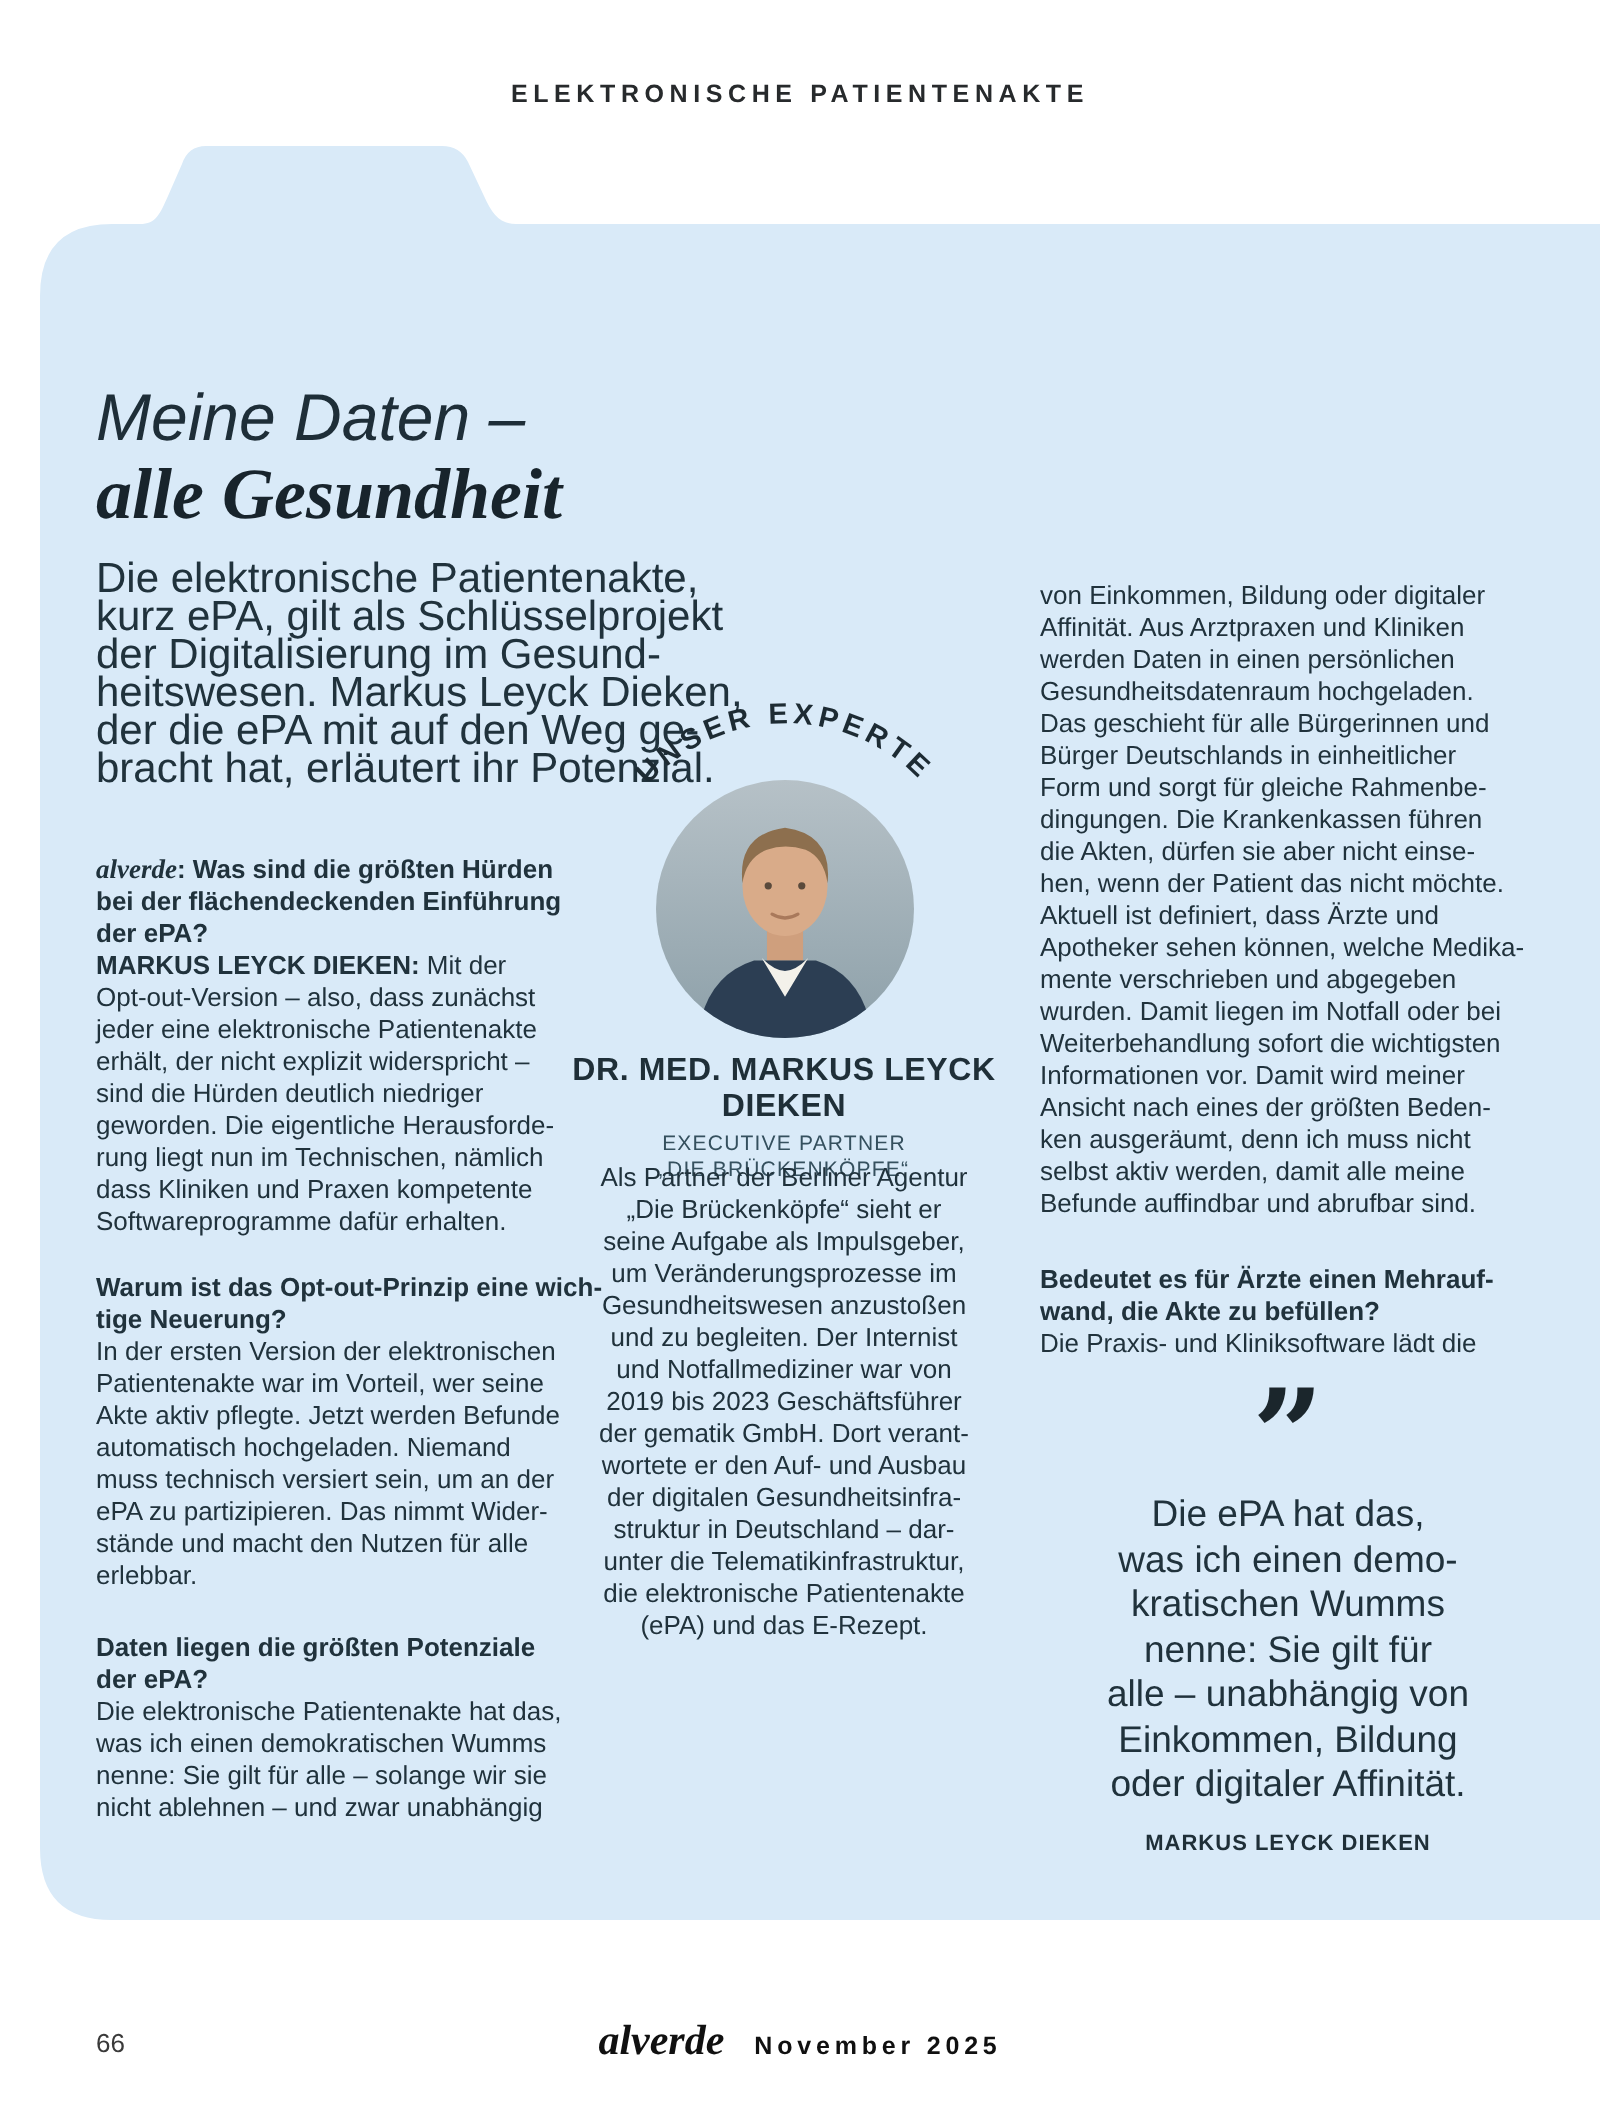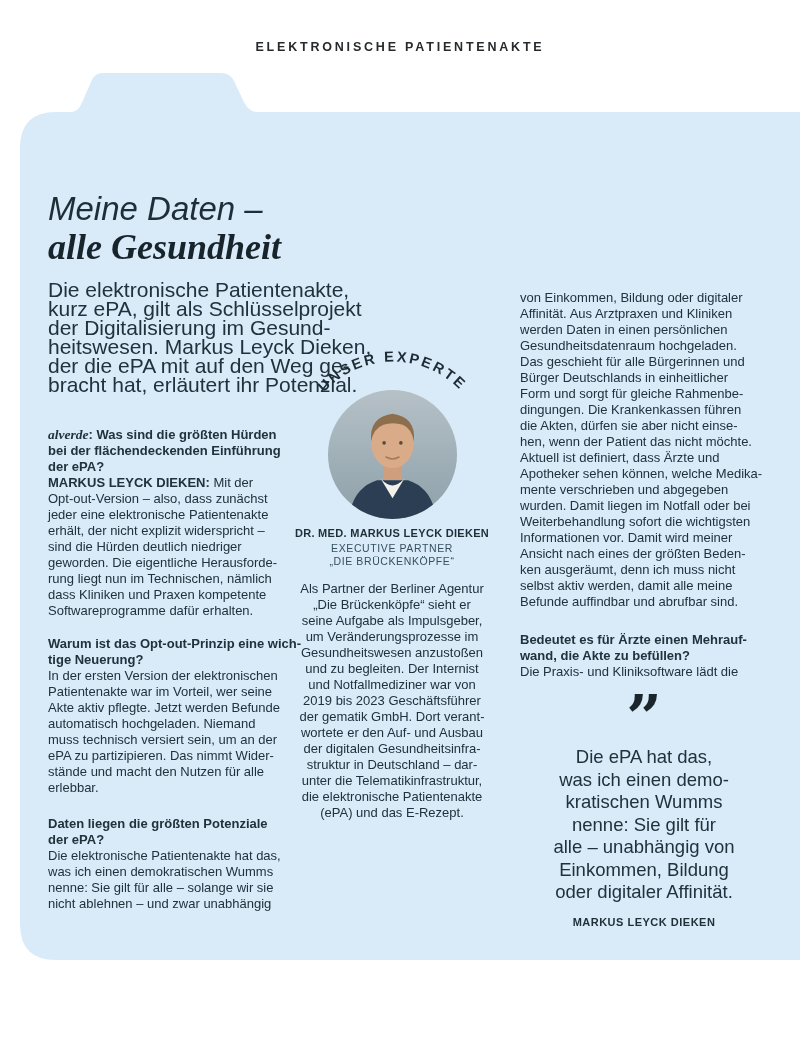--- a/index.html
+++ b/index.html
@@ -22,21 +22,21 @@
   .brand-inline{font-family:"Liberation Serif",serif;font-style:italic;font-weight:700;font-size:13.5px;}
   .speaker{font-weight:700;}
   .mt17{margin-top:17px;}
   .mt20{margin-top:20px;}
   .mt22{margin-top:22px;}
   .arc-svg{position:absolute;left:292px;top:340px;width:200px;height:130px;overflow:visible;}
   .avatar{position:absolute;left:328px;top:390px;width:129px;height:129px;border-radius:50%;
           overflow:hidden;}
   .avatar svg{display:block;width:100%;height:100%;}
   .caption{position:absolute;left:282px;top:527px;width:220px;text-align:center;}
-  .cap-name{font-size:11px;font-weight:700;letter-spacing:0.3px;color:#1f2f38;}
+  .cap-name{font-size:16px;font-weight:700;letter-spacing:0.3px;color:#1f2f38;}
   .cap-role{font-size:10.5px;letter-spacing:0.6px;margin-top:3px;color:#35505e;}
   .cap-co{font-size:10.5px;letter-spacing:0.6px;margin-top:1px;color:#35505e;text-align:center;}
   .bio{position:absolute;left:282px;top:581px;width:220px;text-align:center;
        font-size:13px;line-height:16px;}
   .quote{position:absolute;left:518px;top:700px;width:252px;text-align:center;}
   .quote-mark{font-family:"DejaVu Serif",serif;font-weight:700;font-size:62px;
               line-height:36px;height:42px;color:#1b262c;}
   .quote-text{font-size:18.5px;line-height:22.5px;color:#20323c;margin-top:4px;}
   .quote-attr{margin-top:12px;font-size:11px;font-weight:700;letter-spacing:0.5px;color:#1f2f38;}
   .footer{position:absolute;left:0;right:0;top:1008px;height:30px;}
@@ -197,14 +197,21 @@
     <div class="quote-text pre">Die ePA hat das,
 was ich einen demo-
 kratischen Wumms
 nenne: Sie gilt für
 alle – unabhängig von
 Einkommen, Bildung
 oder digitaler Affinität.</div>
     <div class="quote-attr">MARKUS LEYCK DIEKEN</div>
   </div>
 
+  <div class="footer">
+    <div class="page-num">66</div>
+    <div class="brand-row">
+      <span class="brand-logo">alverde</span>
+      <span class="issue">November 2025</span>
+    </div>
+  </div>
 
 </div>
 
 </body></html>

